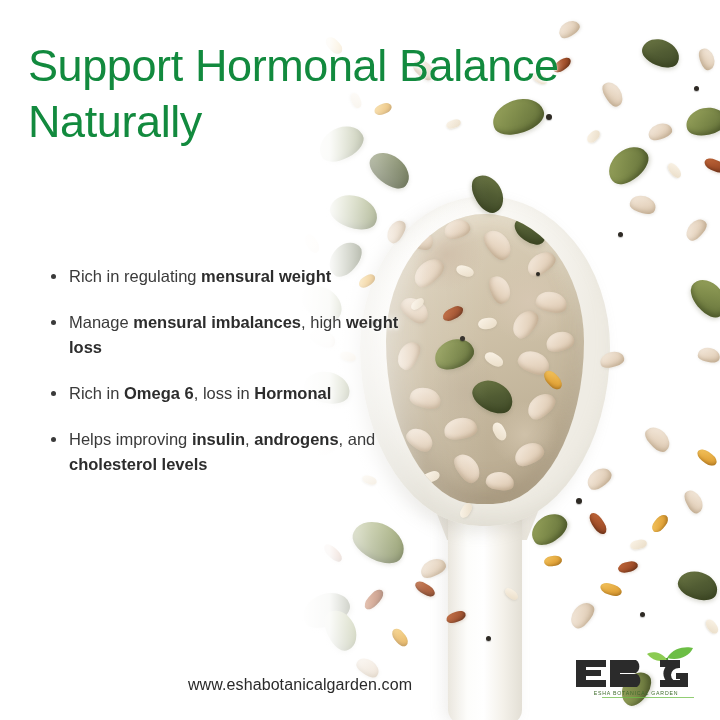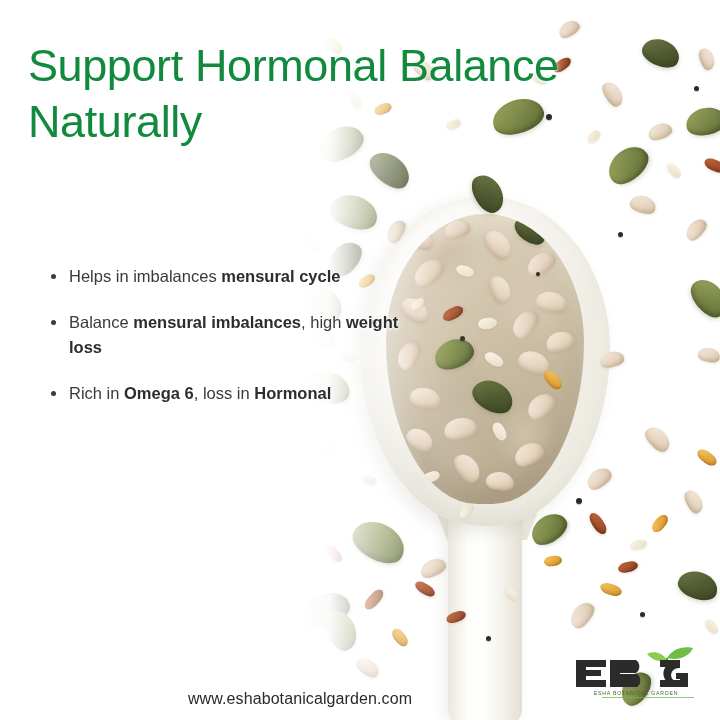--- a/index.html
+++ b/index.html
@@ -170,21 +170,21 @@
     position:absolute;
     left:5px; top:10px;
     width:5px; height:5px;
     border-radius:50%;
     background:#3a3a3a;
   }
   #bullets b { font-weight:700; color:#2d2d2d; }
 
   #site {
     position:absolute;
-    left:0; top:690px;
+    left:0; top:676px;
     width:720px;
     text-align:center;
     padding-right:120px;
     color:#2a2a2a;
     font-size:16px;
     letter-spacing:0.1px;
     text-shadow:0 1px 3px rgba(255,255,255,.98);
   }
 
   
@@ -326,27 +326,30 @@
     </div>
   </div>
 
   <div id="content">
 
     <h1 id="headline">Support Hormonal Balance Naturally</h1>
 
 
     <ul id="bullets">
       <li>
-        <span>Helps in imbalances </span><b>mensural cycle</b>
+        <span>Rich in regulating </span><b>mensural weight</b>
       </li>
       <li>
-        <span>Balance </span><b>mensural imbalances</b><span>, high </span><b>weight loss</b>
+        <span>Manage </span><b>mensural imbalances</b><span>, high </span><b>weight loss</b>
       </li>
       <li>
         <span>Rich in </span><b>Omega 6</b><span>, loss in </span><b>Hormonal</b>
+      </li>
+      <li>
+        <span>Helps improving </span><b>insulin</b><span>, </span><b>androgens</b><span>, and </span><b>cholesterol levels</b>
       </li>
     </ul>
 
     <div id="site">www.eshabotanicalgarden.com</div>
 
     <div id="logo">
       <svg width="128" height="56" viewBox="0 0 128 56" xmlns="http://www.w3.org/2000/svg">
 
         <g>
           <path d="M95 16 C101 5, 115 4, 121 6 C117 15, 106 19, 95 16 Z" fill="#6CBE45"></path>

